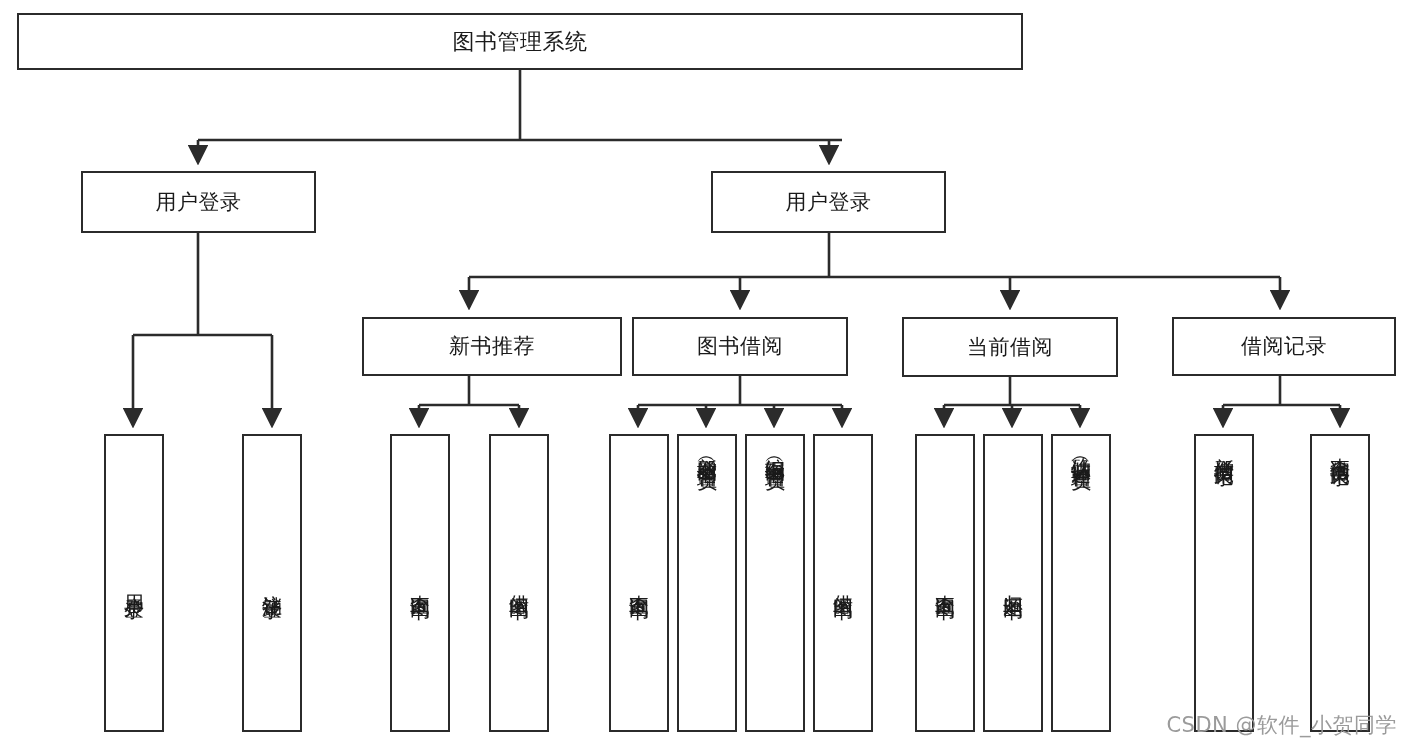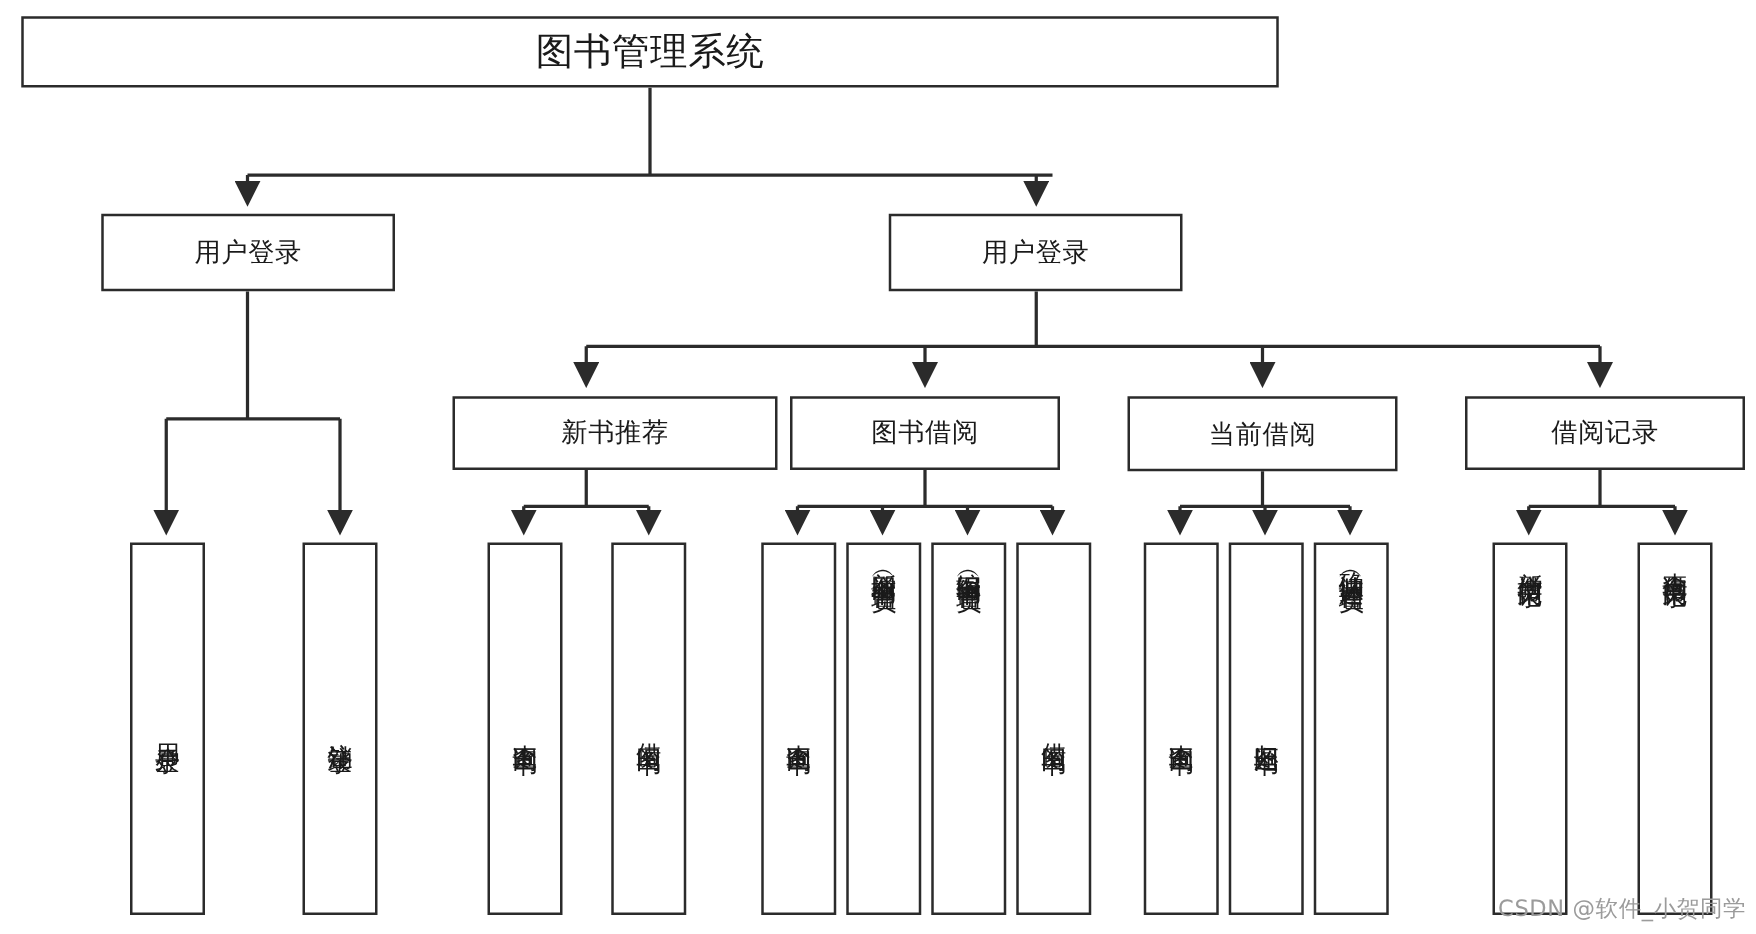--- a/index.html
+++ b/index.html
@@ -40,21 +40,21 @@
     display: block;
     text-align: center;
     line-height: 1.18;
     letter-spacing: 0.5px;
   }
   .node.horizontal .label {
     writing-mode: horizontal-tb;
     font-size: 21px;
   }
   .node.root .label {
-    font-size: 30px;
+    font-size: 22px;
     text-align: center;
   }
   .node.vertical {
     align-items: flex-start;
     justify-content: center;
     padding-top: 6px;
   }
   .node.vertical .label {
     writing-mode: vertical-rl;
     text-orientation: upright;
@@ -67,21 +67,21 @@
     font-size: 20px;
   }
   .node.vertical.mid-text {
     align-items: center;
     padding-top: 0;
   }
   #watermark {
     position: absolute;
     right: 8px;
     bottom: 8px;
-    font-size: 18px;
+    font-size: 21px;
     color: #9b9b9b;
     letter-spacing: 0.5px;
     white-space: nowrap;
     user-select: none;
   }
 </style>
 </head>
 <body>
 
 <div id="diagram-root">

